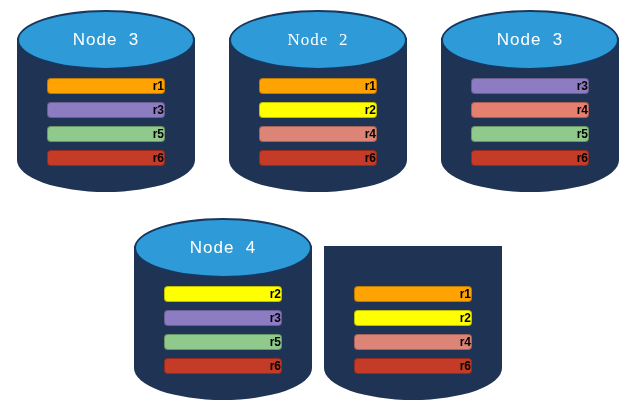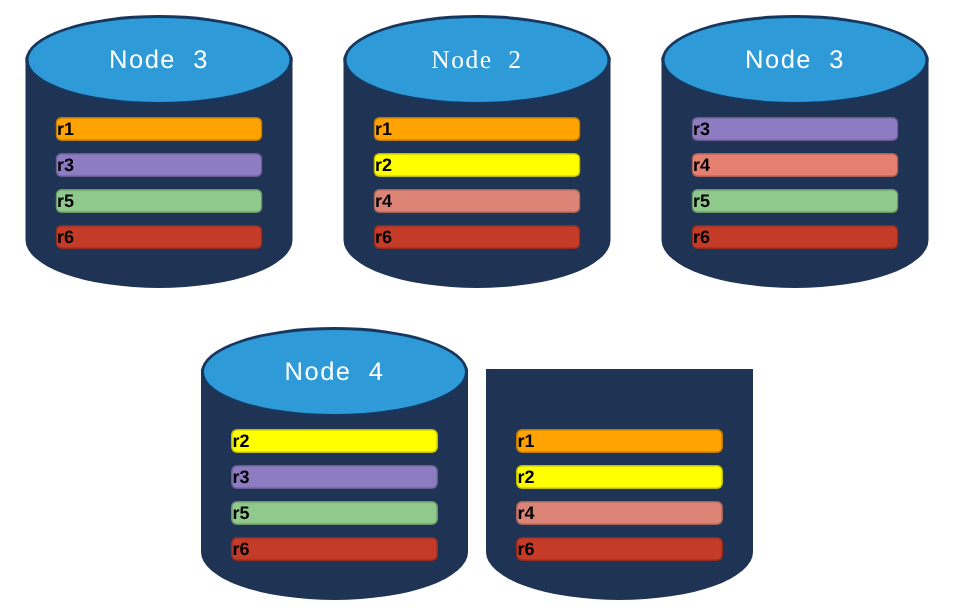--- a/index.html
+++ b/index.html
@@ -64,28 +64,28 @@
     top: 70px;
     left: 0;
     right: 0;
     z-index: 3;
     display: flex;
     flex-direction: column;
     align-items: center;
     gap: 8px;
   }
   .bar {
-    width: 138px;
+    width: 118px;
     height: 16px;
     border-radius: 4px;
     border: 1px solid rgba(0,0,0,0.25);
     box-sizing: border-box;
     display: flex;
     align-items: center;
-    justify-content: flex-start;
+    justify-content: flex-end;
   }
   .bar-label {
     font-size: 12px;
     font-weight: bold;
     color: #000000;
     line-height: 1;
   }
 </style>
 </head>
 <body>

